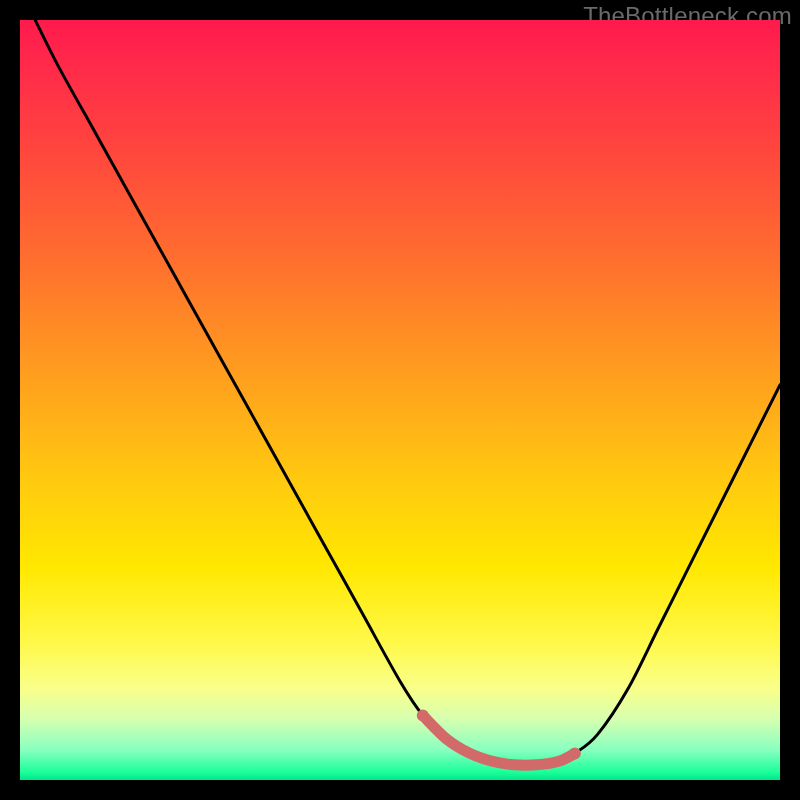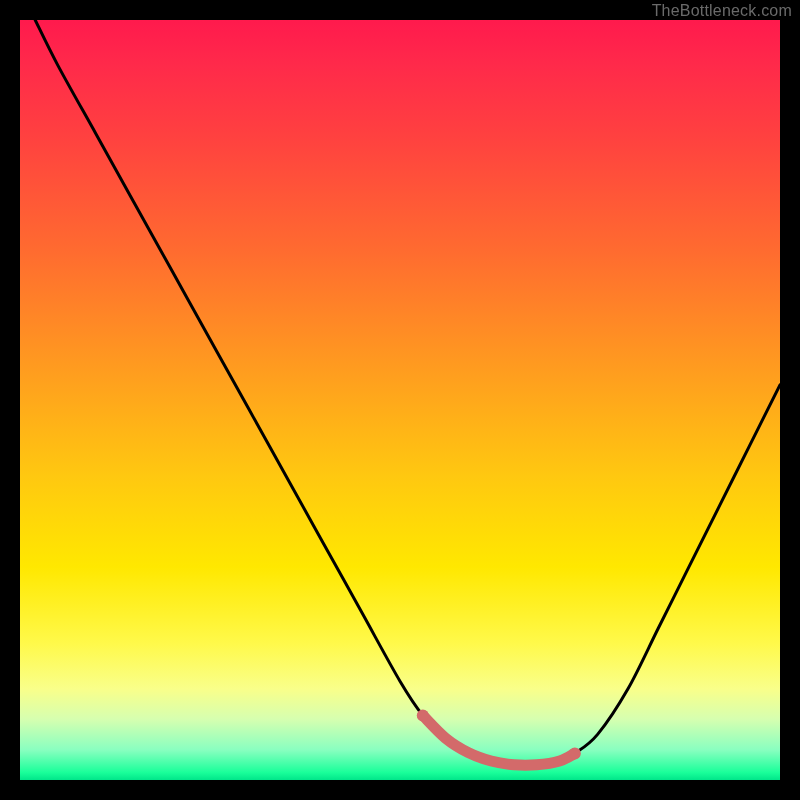--- a/index.html
+++ b/index.html
@@ -45,21 +45,21 @@
     left: 0;
     top: 0;
     width: 760px;
     height: 760px;
   }
   .watermark {
     position: absolute;
     top: 2px;
     right: 8px;
     font-family: Arial, Helvetica, sans-serif;
-    font-size: 16px;
+    font-size: 24px;
     color: #6a6a6a;
     letter-spacing: 0.2px;
     user-select: none;
   }
 </style>
 </head>
 <body>
 
 <div class="frame">
 

